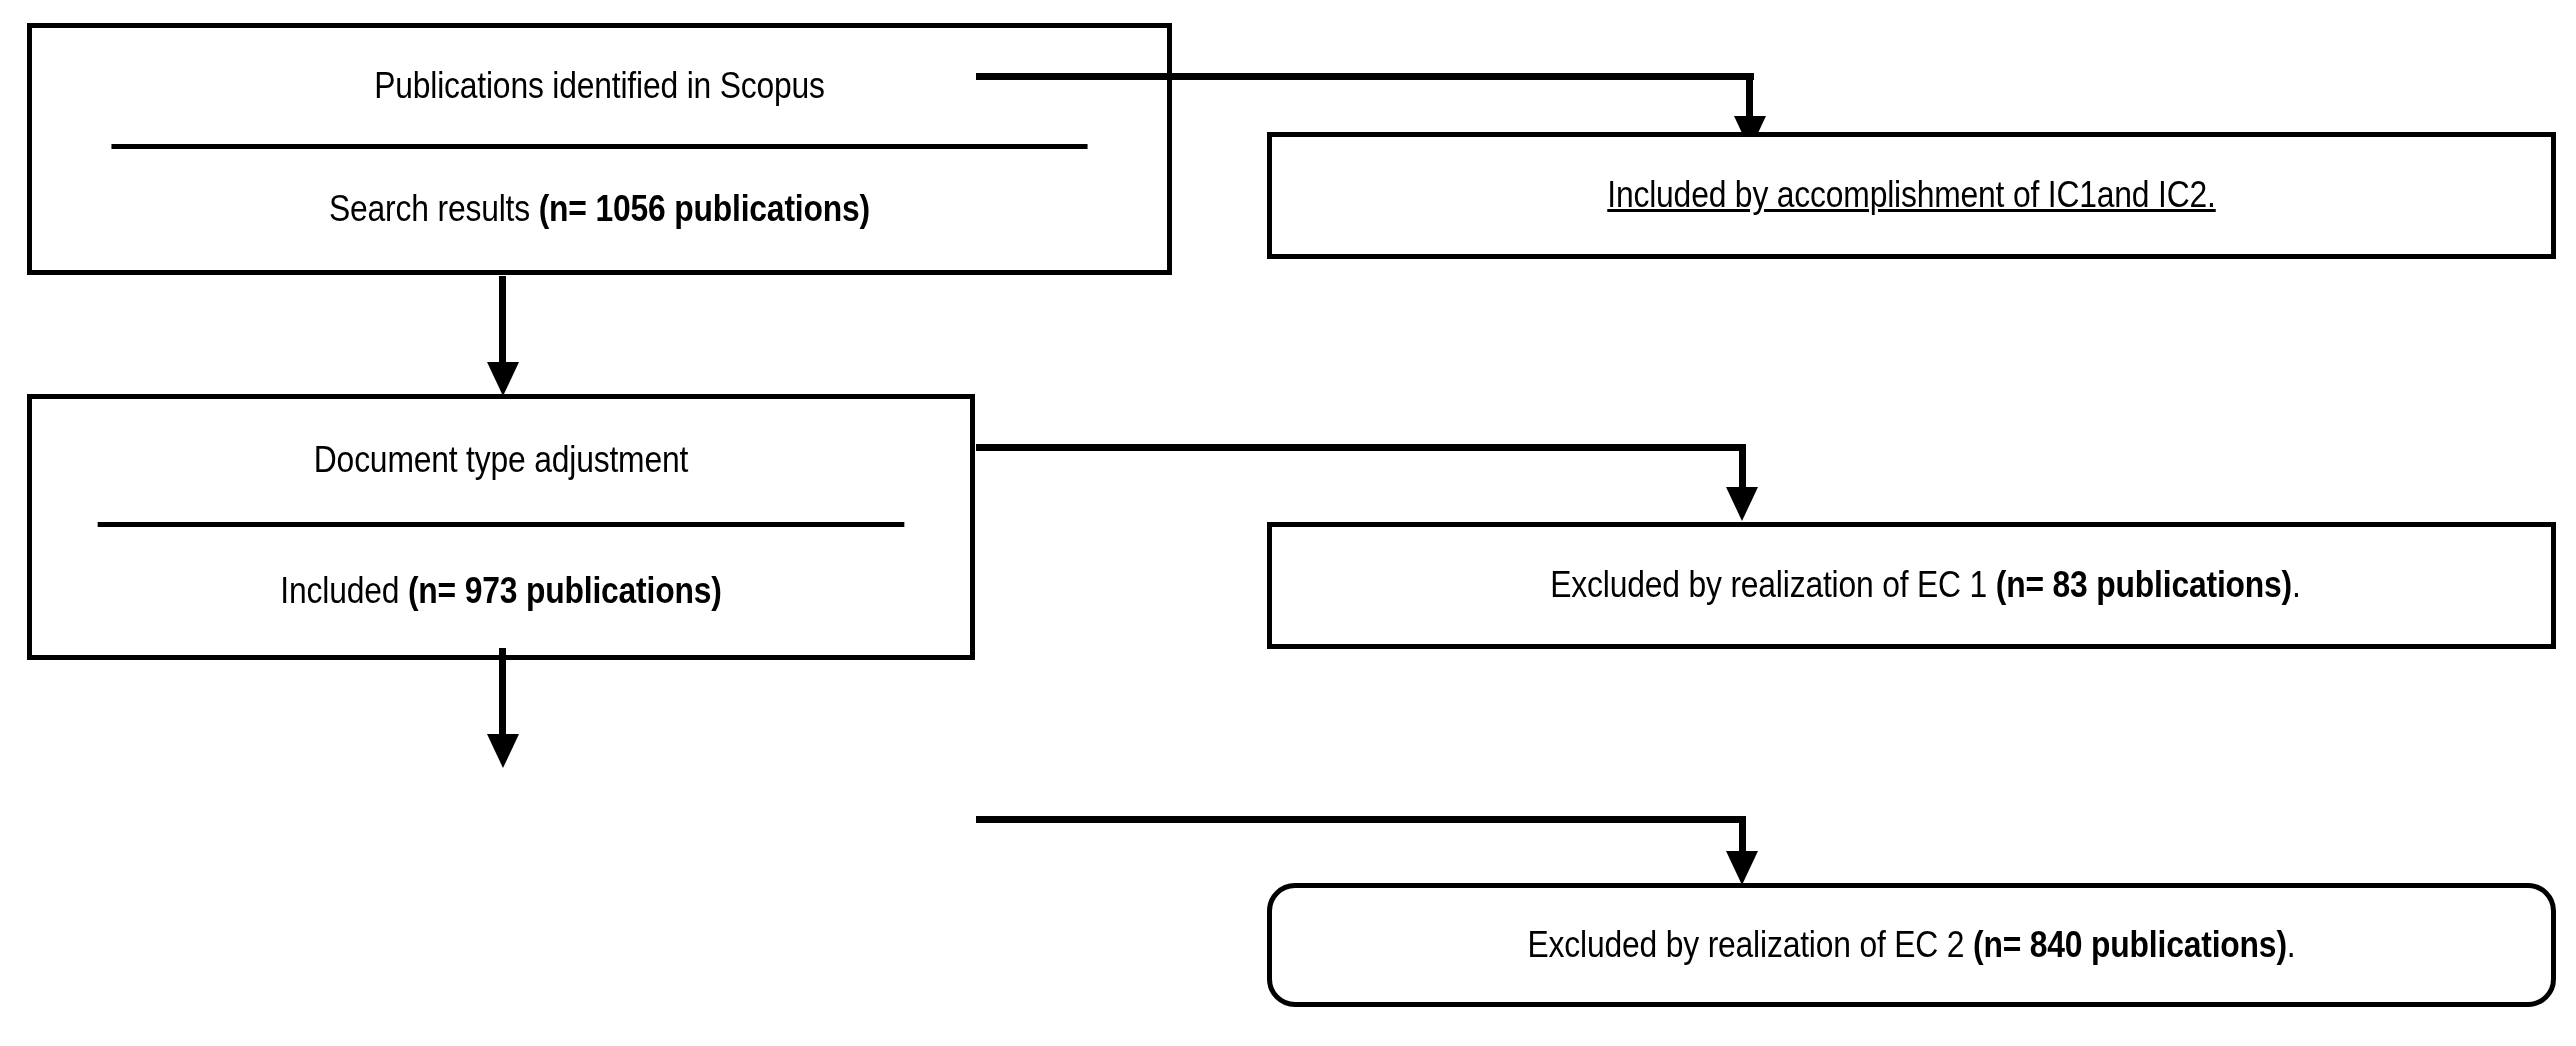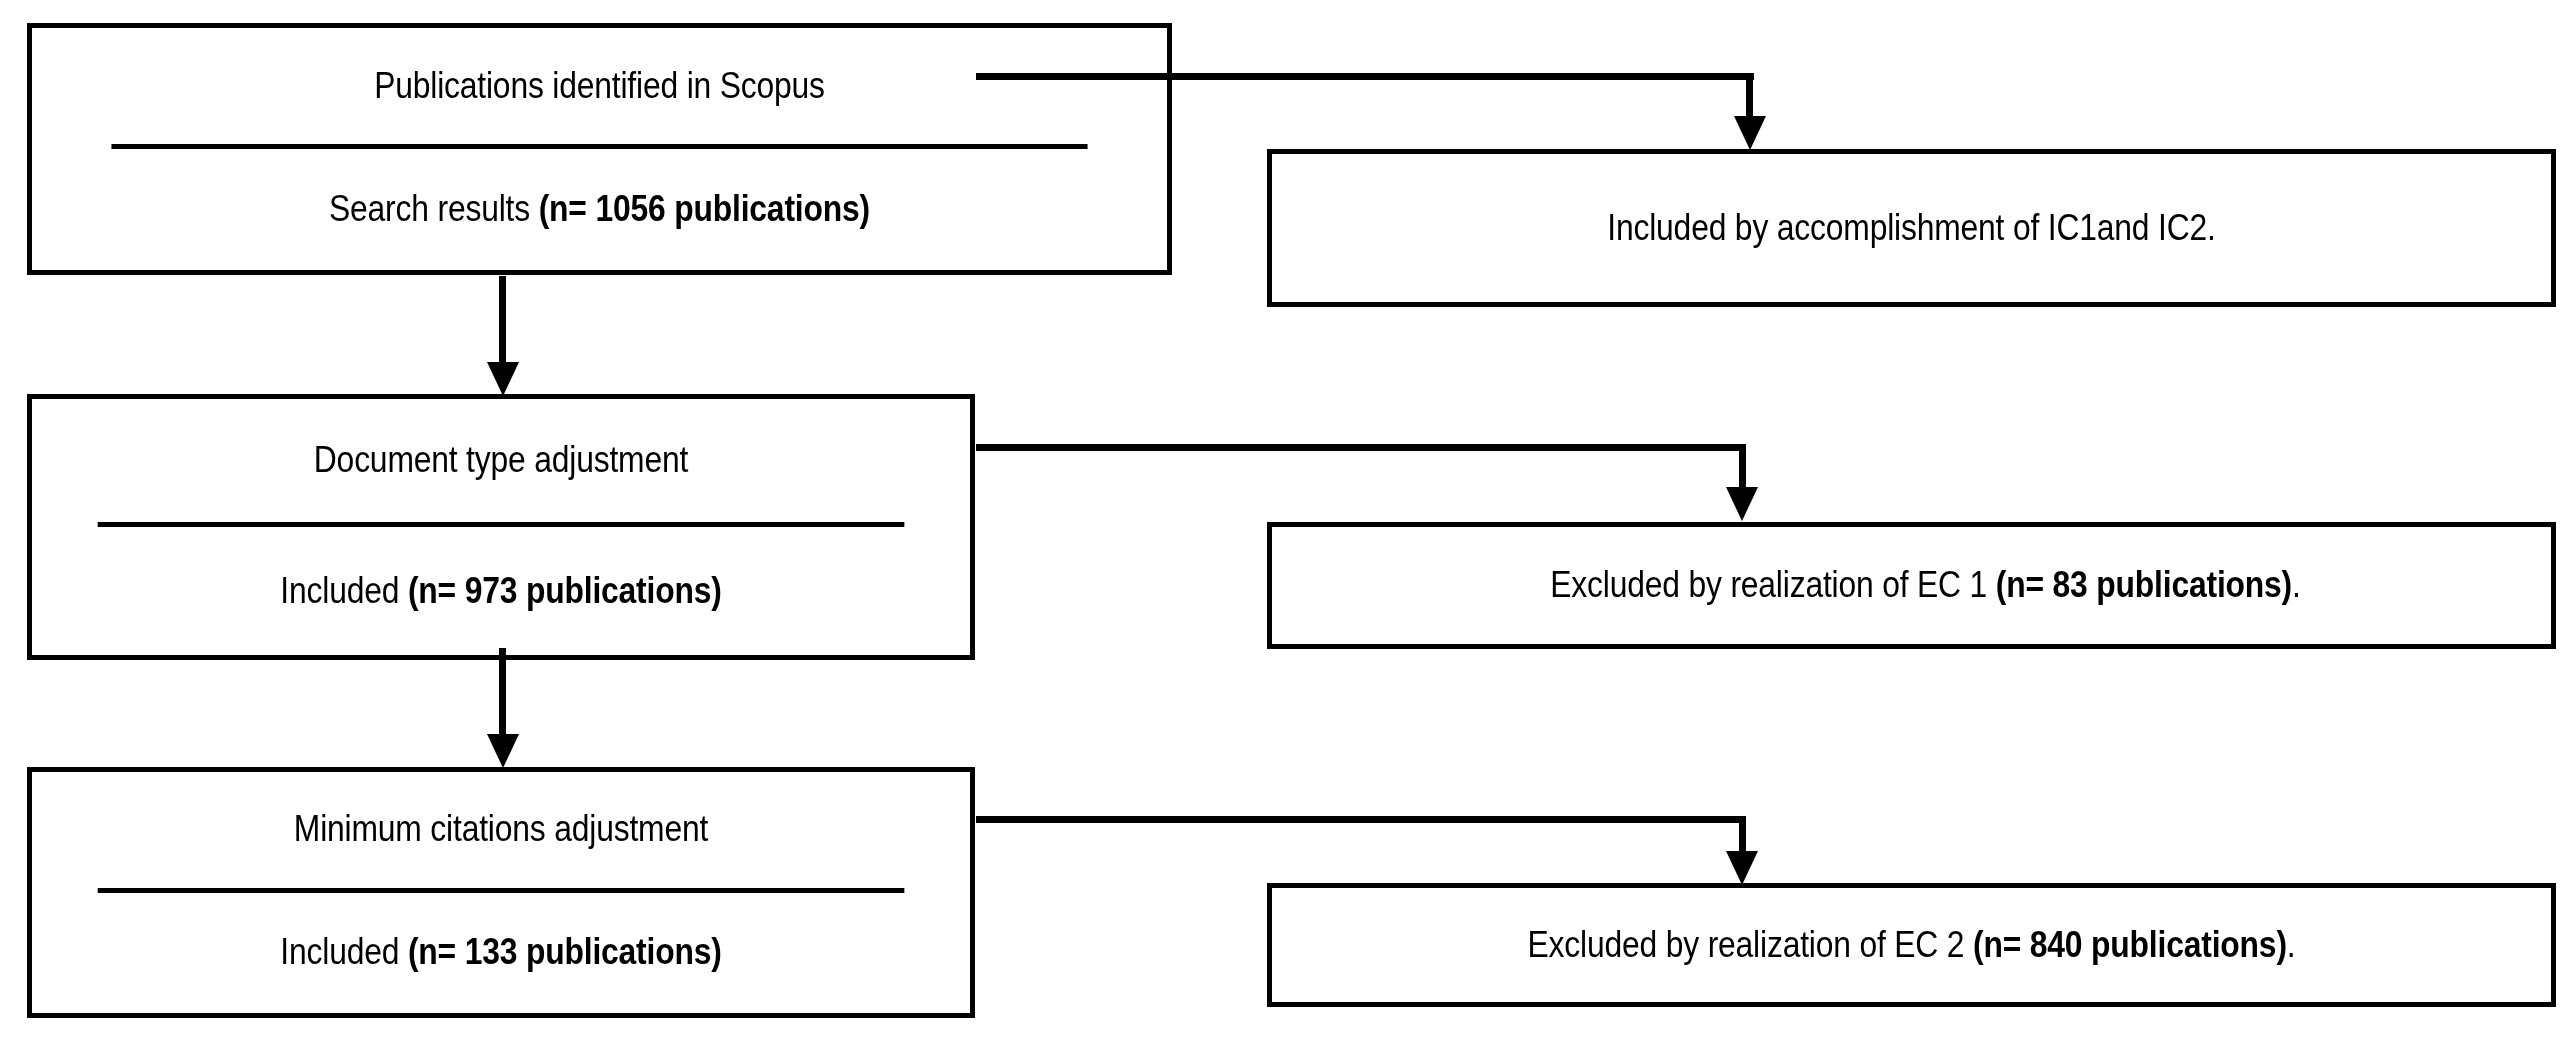--- a/index.html
+++ b/index.html
@@ -81,21 +81,21 @@
     </div>
     <div class="box-cell">
       <span class="cell-text"><span>Search results </span><b>(n= 1056 publications)</b><span></span></span>
     </div>
   </div>
 
   <div class="conn conn-h" style="left:976px; top:73px; width:778px;"></div>
   <div class="conn conn-v" style="left:1746px; top:73px; height:48px;"></div>
   <div class="arrow-down" style="left:1734px; top:116px;"></div>
 
-  <div class="flow-box single" style="left:1267px; top:149px; width:1289px; height:158px;">
+  <div class="flow-box single" style="left:1267px; top:132px; width:1289px; height:127px;text-decoration:underline;">
     <div class="box-cell">
       <span class="cell-text"><span>Included by accomplishment of IC1and  IC2.</span><b></b><span></span></span>
     </div>
   </div>
 
   <div class="conn conn-v" style="left:499px; top:276px; height:92px;"></div>
   <div class="arrow-down" style="left:487px; top:362px;"></div>
 
   <div class="flow-box split" style="left:27px; top:394px; width:948px; height:266px;">
     <div class="box-cell upper">
@@ -112,33 +112,25 @@
 
   <div class="flow-box single" style="left:1267px; top:522px; width:1289px; height:127px;padding-left:28px;">
     <div class="box-cell">
       <span class="cell-text"><span>Excluded by realization of EC 1 </span><b>(n= 83 publications)</b><span>.</span></span>
     </div>
   </div>
 
   <div class="conn conn-v" style="left:499px; top:648px; height:92px;"></div>
   <div class="arrow-down" style="left:487px; top:734px;"></div>
 
-  <div class="flow-box split" style="left:27px; top:767px; width:948px; height:251px;">
-    <div class="box-cell upper">
-      <span class="cell-text">Minimum citations adjustment</span>
-    </div>
-    <div class="box-cell">
-      <span class="cell-text"><span>Included </span><b>(n= 133 publications)</b><span></span></span>
-    </div>
-  </div>
 
   <div class="conn conn-h" style="left:976px; top:816px; width:770px;"></div>
   <div class="conn conn-v" style="left:1739px; top:816px; height:48px;"></div>
   <div class="arrow-down" style="left:1726px; top:851px;"></div>
 
-  <div class="flow-box single" style="left:1267px; top:883px; width:1289px; height:124px;">
+  <div class="flow-box single" style="left:1267px; top:883px; width:1289px; height:124px;border-radius:28px;">
     <div class="box-cell">
       <span class="cell-text"><span>Excluded by realization of EC 2 </span><b>(n= 840 publications)</b><span>.</span></span>
     </div>
   </div>
 
 </div>
 
 
 </body></html>

